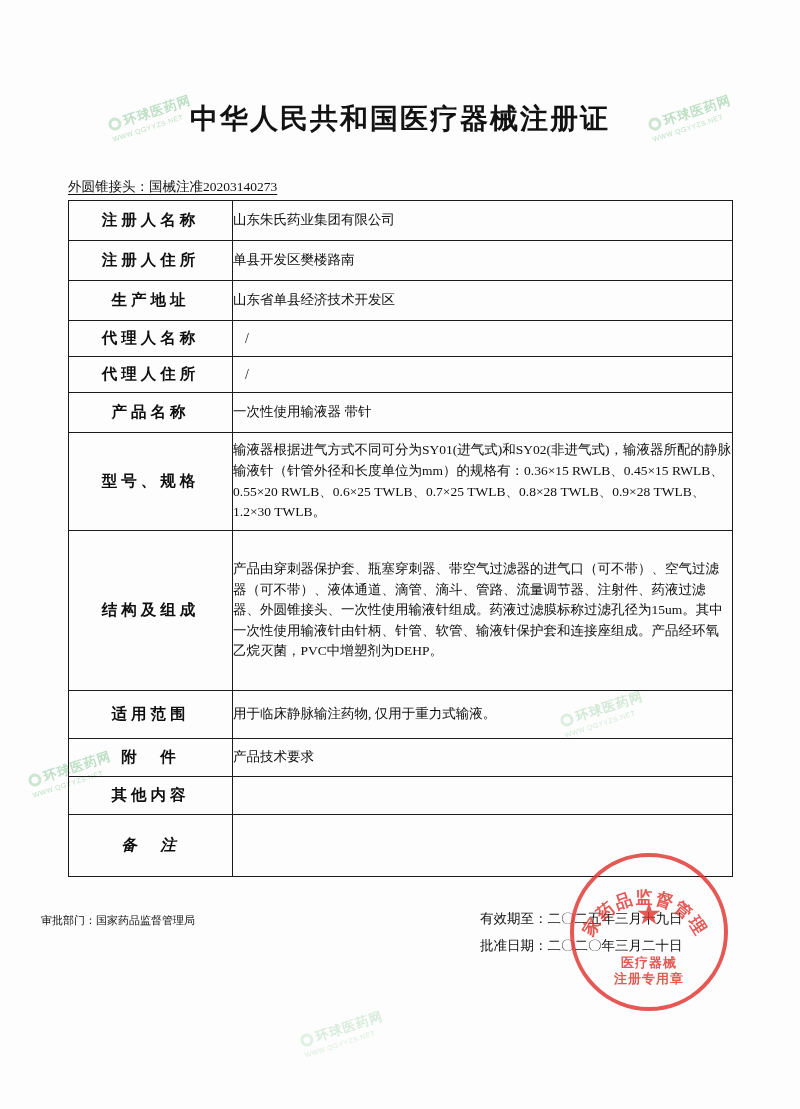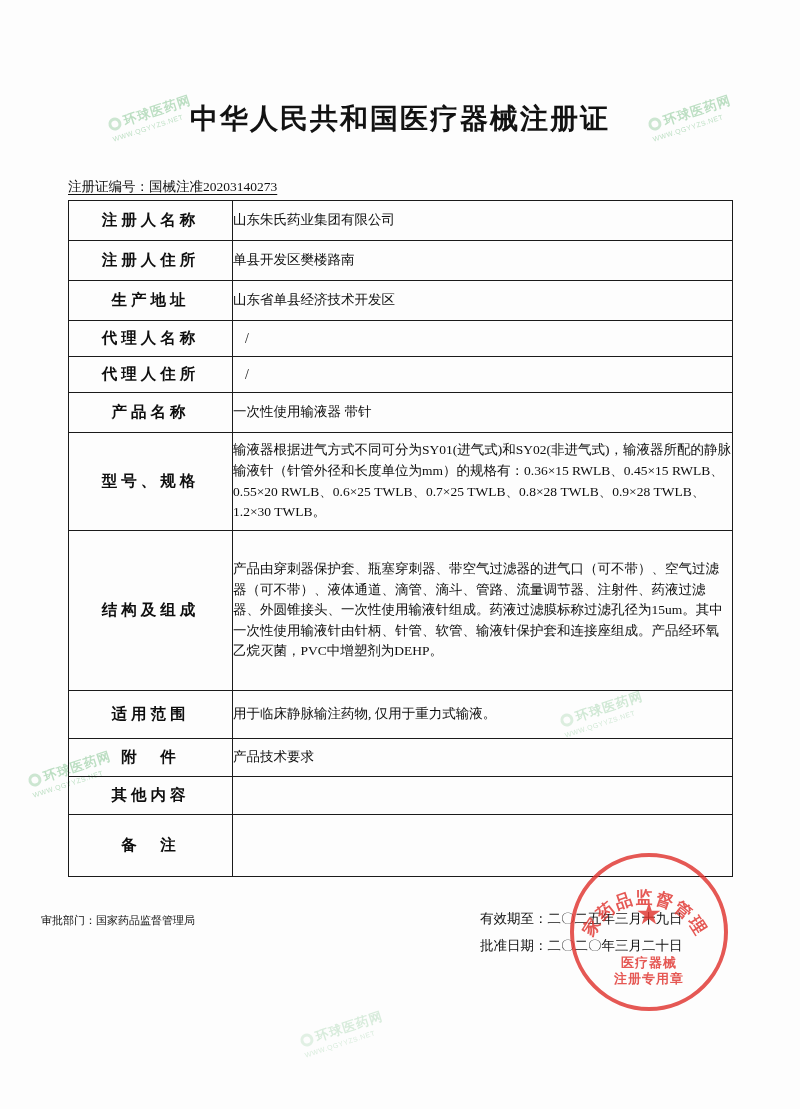--- a/index.html
+++ b/index.html
@@ -136,21 +136,21 @@
   }
   .r-name   { height: 40px; }
   .r-addr   { height: 40px; }
   .r-prod   { height: 40px; }
   .r-agent  { height: 36px; }
   .r-spec   { height: 98px; }
   .r-struct { height: 160px; }
   .r-scope  { height: 48px; }
   .r-attach { height: 38px; padding-left: 26px; }
   .r-other  { height: 38px; }
-  .r-note   { height: 62px; }
+  .r-note   { height: 62px; font-style: italic; }
 
   
   .footer {
     position: absolute;
     left: 0;
     top: 900px;
     width: 800px;
     height: 80px;
   }
   .dept {
@@ -230,21 +230,21 @@
     <span class="wm-sub">WWW.QGYYZS.NET</span>
   </div>
   <div class="wm wm-5">
     <span class="wm-main"><span class="wm-dot"></span><span>环球医药网</span></span>
     <span class="wm-sub">WWW.QGYYZS.NET</span>
   </div>
 
   <div class="doc-title">中华人民共和国医疗器械注册证</div>
 
   <div class="reg-line">
-    <span class="reg-underline">注册证编号：</span><span class="reg-underline">国械注准20203140273</span>
+    <span class="reg-underline">外圆锥接头：</span><span class="reg-underline">国械注准20203140273</span>
   </div>
 
   <table class="main">
     <tbody>
       <tr class="r-name">
         <td class="label"><span class="lbl-inner">注册人名称</span></td>
         <td class="value">山东朱氏药业集团有限公司</td>
       </tr>
       <tr class="r-addr">
         <td class="label"><span class="lbl-inner">注册人住所</span></td>

